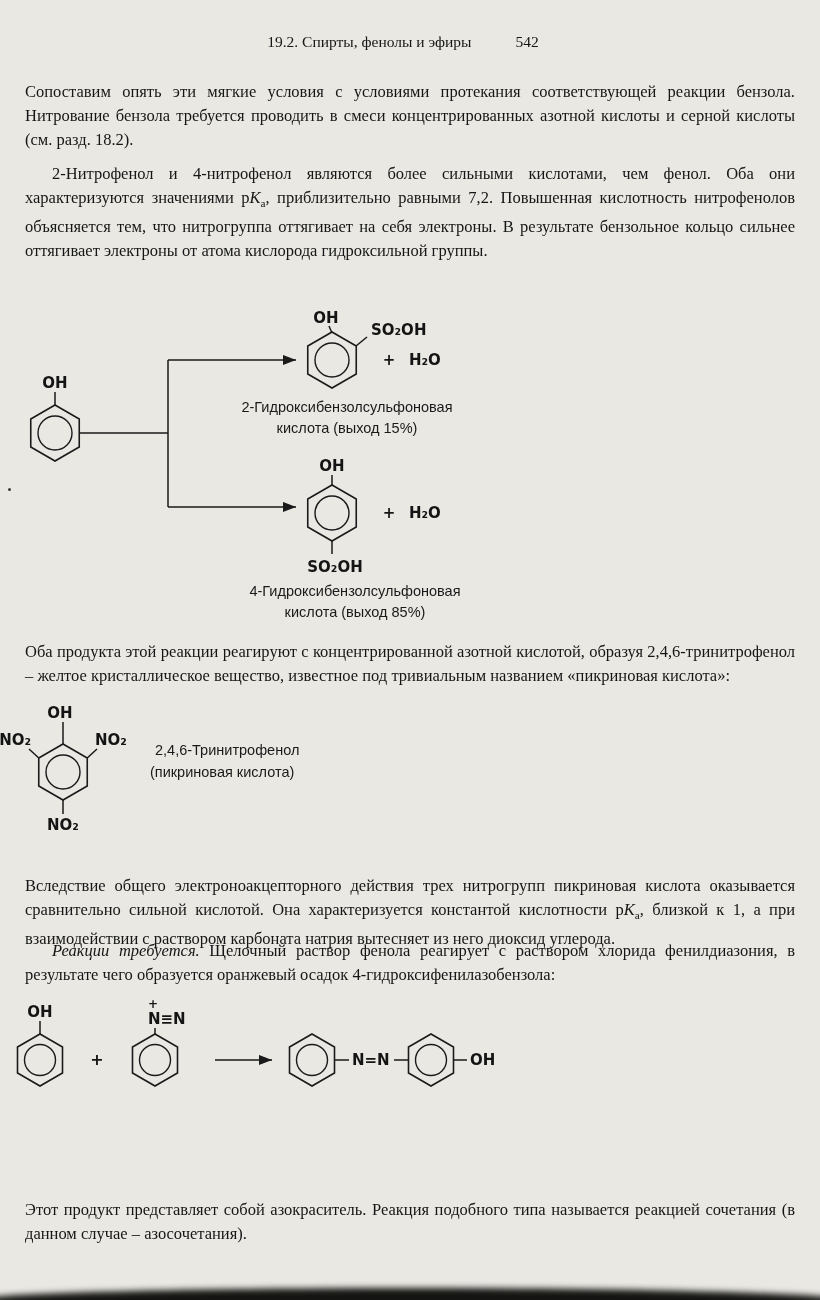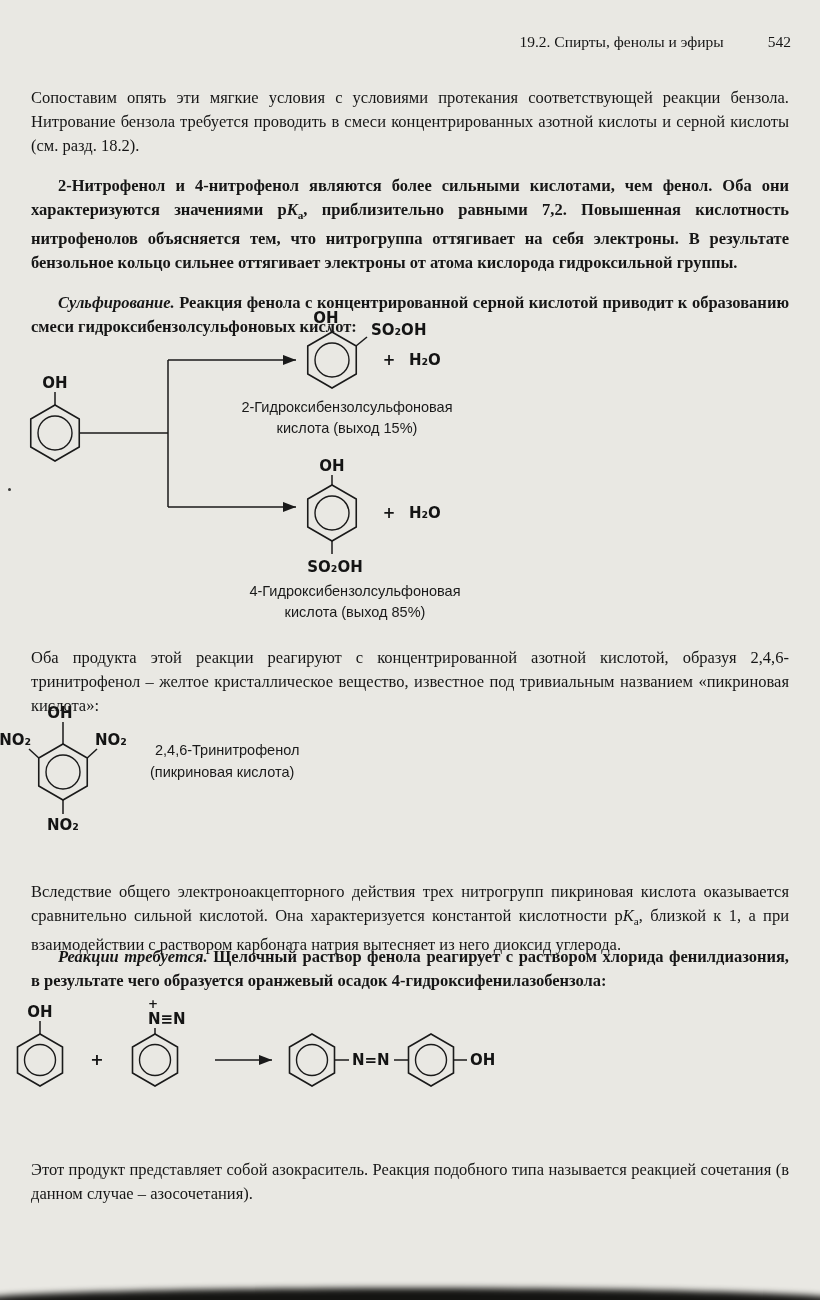--- a/index.html
+++ b/index.html
@@ -1,23 +1,23 @@
 <!DOCTYPE html>
 <html><head>
 <meta charset="utf-8">
 <style>
   html, body { margin:0; padding:0; }
   body { width:820px; height:1300px; background:#e9e8e3; position:relative; overflow:hidden;
          font-family:"Liberation Serif", serif; color:#161616; }
   .abs { position:absolute; }
-  .header { top:33px; left:15px; width:776px; display:flex; justify-content:flex-end;
+  .header { top:33px; left:15px; width:776px; display:flex; justify-content:center;
             align-items:baseline; gap:44px; font-size:15.5px; }
   .tblock { left:15px; width:790px; }
-  .para { text-align:justify; font-size:16.5px; line-height:24px; margin:16px; }
-  .para.indent { text-indent:27px;font-weight:bold; }
+  .para { text-align:justify; font-size:16.5px; line-height:24px; margin:10px; }
+  .para.indent { text-indent:27px; }
   sub { font-size:0.68em; }
   svg { display:block; }
   svg line, svg polygon, svg circle { stroke:#1a1a1a; }
   .bond { stroke-width:1.5; }
   .fm  { font-family:"DejaVu Sans", sans-serif; font-size:15px; font-weight:bold; fill:#141414; }
   .fms { font-family:"DejaVu Sans", sans-serif; font-size:12px; font-weight:bold; fill:#141414; }
   .cap { font-family:"Liberation Sans", "DejaVu Sans", sans-serif; font-size:14.5px; fill:#1a1a1a; }
   .scan-edge { left:-30px; width:880px; bottom:-14px; height:26px; background:#141412;
                border-radius:50%; filter:blur(3px); }
   .artifact { left:8px; top:488px; width:3px; height:3px; background:#3a3a38; border-radius:50%; }
@@ -26,21 +26,20 @@
 <body>
 
 <div class="abs header">
   <span>19.2. Спирты, фенолы и эфиры</span>
   <span>542</span>
 </div>
 
 <div class="abs tblock" style="top:70px">
   <p class="para"><span>Сопоставим опять эти мягкие условия с условиями протекания соответствующей реакции бензола. Нитрование бензола требуется проводить в смеси концентрированных азотной кислоты и серной кислоты (см. разд. 18.2).</span></p>
   <p class="para indent"><span>2-Нитрофенол и 4-нитрофенол являются более сильными кислотами, чем фенол. Оба они характеризуются значениями p</span><i>K</i><sub>a</sub><span>, приблизительно равными 7,2. Повышенная кислотность нитрофенолов объясняется тем, что нитрогруппа оттягивает на себя электроны. В результате бензольное кольцо сильнее оттягивает электроны от атома кислорода гидроксильной группы.</span></p>
-  <p class="para indent"><i>Сульфирование.</i><span> Реакция фенола с концентрированной серной кислотой приводит к образованию смеси гидроксибензолсульфоновых кислот:</span></p>
 </div>
 
 <svg class="abs" style="top:295px; left:15px" width="790" height="335">
   <defs>
     <g id="bz28">
       <polygon points="0,-28 24.25,-14 24.25,14 0,28 -24.25,14 -24.25,-14" fill="none" stroke-width="1.6"></polygon>
       <circle cx="0" cy="0" r="17" fill="none" stroke-width="1.4"></circle>
     </g>
     <g id="bz26">
       <polygon points="0,-26 22.5,-13 22.5,13 0,26 -22.5,13 -22.5,-13" fill="none" stroke-width="1.6"></polygon>
@@ -143,18 +142,18 @@
     <use href="#bz26" x="312" y="62"></use>
     <line class="bond" x1="334.5" y1="62" x2="349" y2="62"></line>
     <text class="fm" x="352" y="67">N=N</text>
     <line class="bond" x1="394" y1="62" x2="408" y2="62"></line>
     <use href="#bz26" x="431" y="62"></use>
     <line class="bond" x1="453.5" y1="62" x2="467" y2="62"></line>
     <text class="fm" x="470" y="67">OH</text>
   </g>
 </svg>
 
-<div class="abs tblock" style="top:1142px">
+<div class="abs tblock" style="top:1188px">
   <p class="para"><span>Этот продукт представляет собой азокраситель. Реакция подобного типа называется реакцией сочетания (в данном случае – азосочетания).</span></p>
 </div>
 
 <div class="abs artifact"></div>
 <div class="abs scan-edge"></div>
 
 </body></html>

